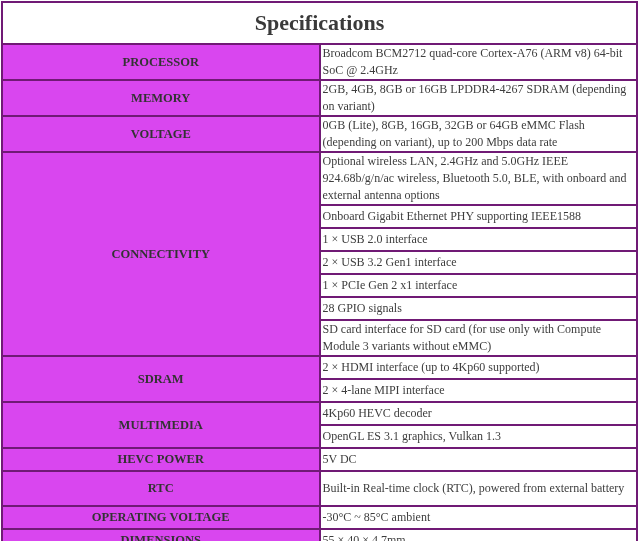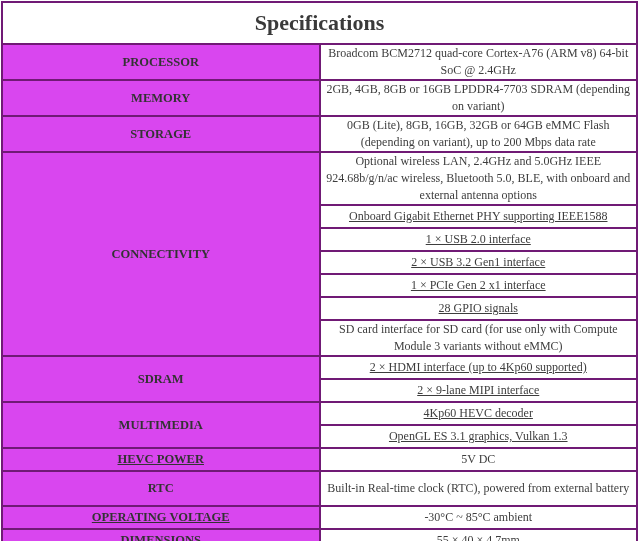--- a/index.html
+++ b/index.html
@@ -16,44 +16,44 @@
     vertical-align: middle;
   }
   .title-cell {
     height: 40px; text-align: center; font-size: 22px; font-weight: bold;
     color: #3a3a3a; background: #ffffff;
   }
   .label {
     width: 191px; background: #d946ef; text-align: center;
     font-weight: bold; font-size: 12.5px; color: #333;
   }
-  .val { font-size: 12px; color: #3d3d3d; line-height: 17px; background: #fff; text-align: center; }
-  .h23 { height: 21px; text-decoration: underline; }
+  .val { font-size: 12px; color: #3d3d3d; line-height: 17px; background: #fff; }
+  .h23 { height: 21px; }
   .h34 { height: 33px; }
   .h48 { height: 47px; }
 </style>
 </head>
 <body>
 
 <table class="spec">
   <tbody>
       <tr>
     <td colspan="2" class="title-cell">Specifications</td>
   </tr>
 
   <tr>
     <td class="label h34">PROCESSOR</td>
     <td class="val">Broadcom BCM2712 quad-core Cortex-A76 (ARM v8) 64-bit SoC @ 2.4GHz</td>
   </tr>
   <tr>
     <td class="label h34">MEMORY</td>
-    <td class="val">2GB, 4GB, 8GB or 16GB LPDDR4-7703 SDRAM (depending on variant)</td>
+    <td class="val">2GB, 4GB, 8GB or 16GB LPDDR4-4267 SDRAM (depending on variant)</td>
   </tr>
   <tr>
-    <td class="label h34">STORAGE</td>
+    <td class="label h34">VOLTAGE</td>
     <td class="val">0GB (Lite), 8GB, 16GB, 32GB or 64GB eMMC Flash (depending on variant), up to 200 Mbps data rate</td>
   </tr>
 
   <tr>
     <td class="label" rowspan="7">CONNECTIVITY</td>
     <td class="val h48">Optional wireless LAN, 2.4GHz and 5.0GHz IEEE 924.68b/g/n/ac wireless, Bluetooth 5.0, BLE, with onboard and external antenna options</td>
   </tr>
   <tr>
     <td class="val h23">Onboard Gigabit Ethernet PHY supporting IEEE1588</td>
   </tr>
@@ -71,21 +71,21 @@
   </tr>
   <tr>
     <td class="val h34">SD card interface for SD card (for use only with Compute Module 3 variants without eMMC)</td>
   </tr>
 
   <tr>
     <td class="label" rowspan="2">SDRAM</td>
     <td class="val h23">2 × HDMI interface (up to 4Kp60 supported)</td>
   </tr>
   <tr>
-    <td class="val h23">2 × 9-lane MIPI interface</td>
+    <td class="val h23">2 × 4-lane MIPI interface</td>
   </tr>
 
   <tr>
     <td class="label" rowspan="2">MULTIMEDIA</td>
     <td class="val h23">4Kp60 HEVC decoder</td>
   </tr>
   <tr>
     <td class="val h23">OpenGL ES 3.1 graphics, Vulkan 1.3</td>
   </tr>
 

